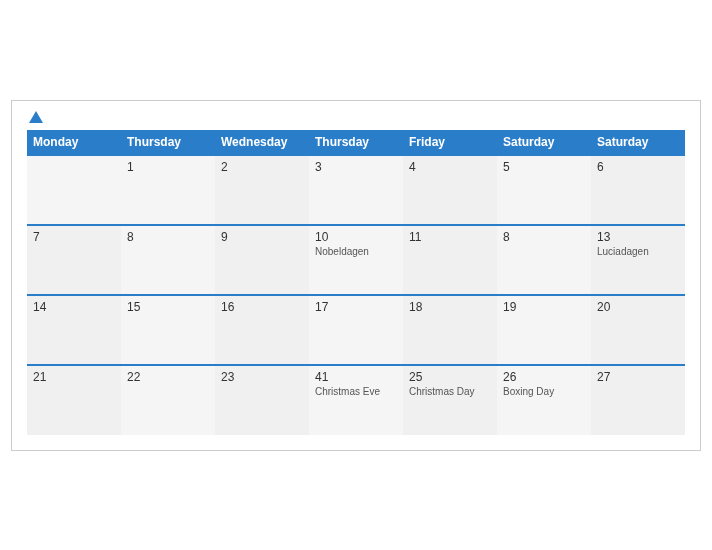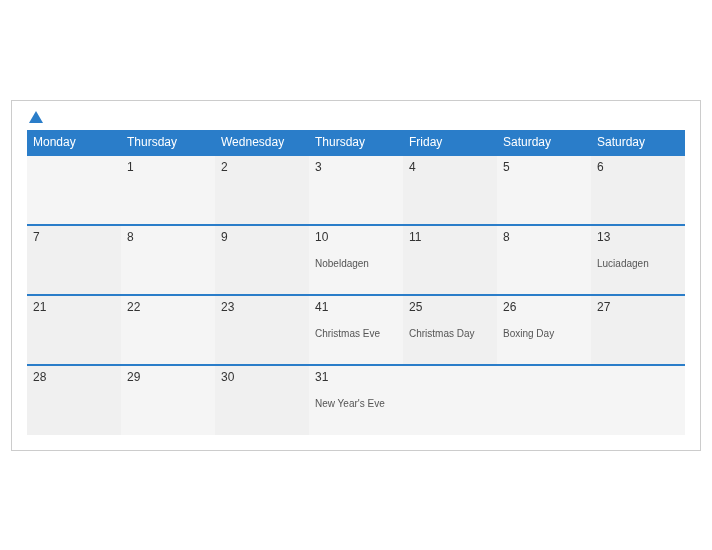--- a/index.html
+++ b/index.html
@@ -61,21 +61,21 @@
       color: #333;
     }
     .calendar-table {
       width: 100%;
       border-collapse: collapse;
     }
     .calendar-table thead tr th {
       background: #2a7dc9;
       color: #fff;
       font-size: 12px;
-      font-weight: normal;
+      font-weight: bold;
       padding: 5px 6px;
       text-align: left;
       border: none;
     }
     .calendar-table tbody tr {
       border-top: 2px solid #2a7dc9;
     }
     .calendar-table tbody tr td {
       width: calc(100% / 7);
       height: 70px;
@@ -93,21 +93,21 @@
     }
     .day-num {
       font-size: 12px;
       color: #333;
       display: block;
     }
     .holiday {
       font-size: 10px;
       color: #555;
       display: block;
-      margin-top: 14px;
+      margin-top: 2px;
     }
   </style>
 </head>
 <body>
 
 <div class="calendar-container">
   <div class="header">
     <div class="logo">
       <span class="logo-general"></span>
       <span class="logo-blue">
@@ -173,20 +173,43 @@
           <td>
             <span class="day-num">8</span>
           </td>
           <td>
             <span class="day-num">13</span>
             <span class="holiday">Luciadagen</span>
           </td>
         </tr>
         <tr>
           <td>
+            <span class="day-num">14</span>
+          </td>
+          <td>
+            <span class="day-num">15</span>
+          </td>
+          <td>
+            <span class="day-num">16</span>
+          </td>
+          <td>
+            <span class="day-num">17</span>
+          </td>
+          <td>
+            <span class="day-num">18</span>
+          </td>
+          <td>
+            <span class="day-num">19</span>
+          </td>
+          <td>
+            <span class="day-num">20</span>
+          </td>
+        </tr>
+        <tr>
+          <td>
             <span class="day-num">21</span>
           </td>
           <td>
             <span class="day-num">22</span>
           </td>
           <td>
             <span class="day-num">23</span>
           </td>
           <td>
             <span class="day-num">41</span>
@@ -196,34 +219,16 @@
             <span class="day-num">25</span>
             <span class="holiday">Christmas Day</span>
           </td>
           <td>
             <span class="day-num">26</span>
             <span class="holiday">Boxing Day</span>
           </td>
           <td>
             <span class="day-num">27</span>
           </td>
-        </tr>
-        <tr>
-          <td>
-            <span class="day-num">28</span>
-          </td>
-          <td>
-            <span class="day-num">29</span>
-          </td>
-          <td>
-            <span class="day-num">30</span>
-          </td>
-          <td>
-            <span class="day-num">31</span>
-            <span class="holiday">New Year's Eve</span>
-          </td>
-          <td class="empty"></td>
-          <td class="empty"></td>
-          <td class="empty"></td>
         </tr>
       </tbody>
   </table>
 </div>
 
 </body></html>

